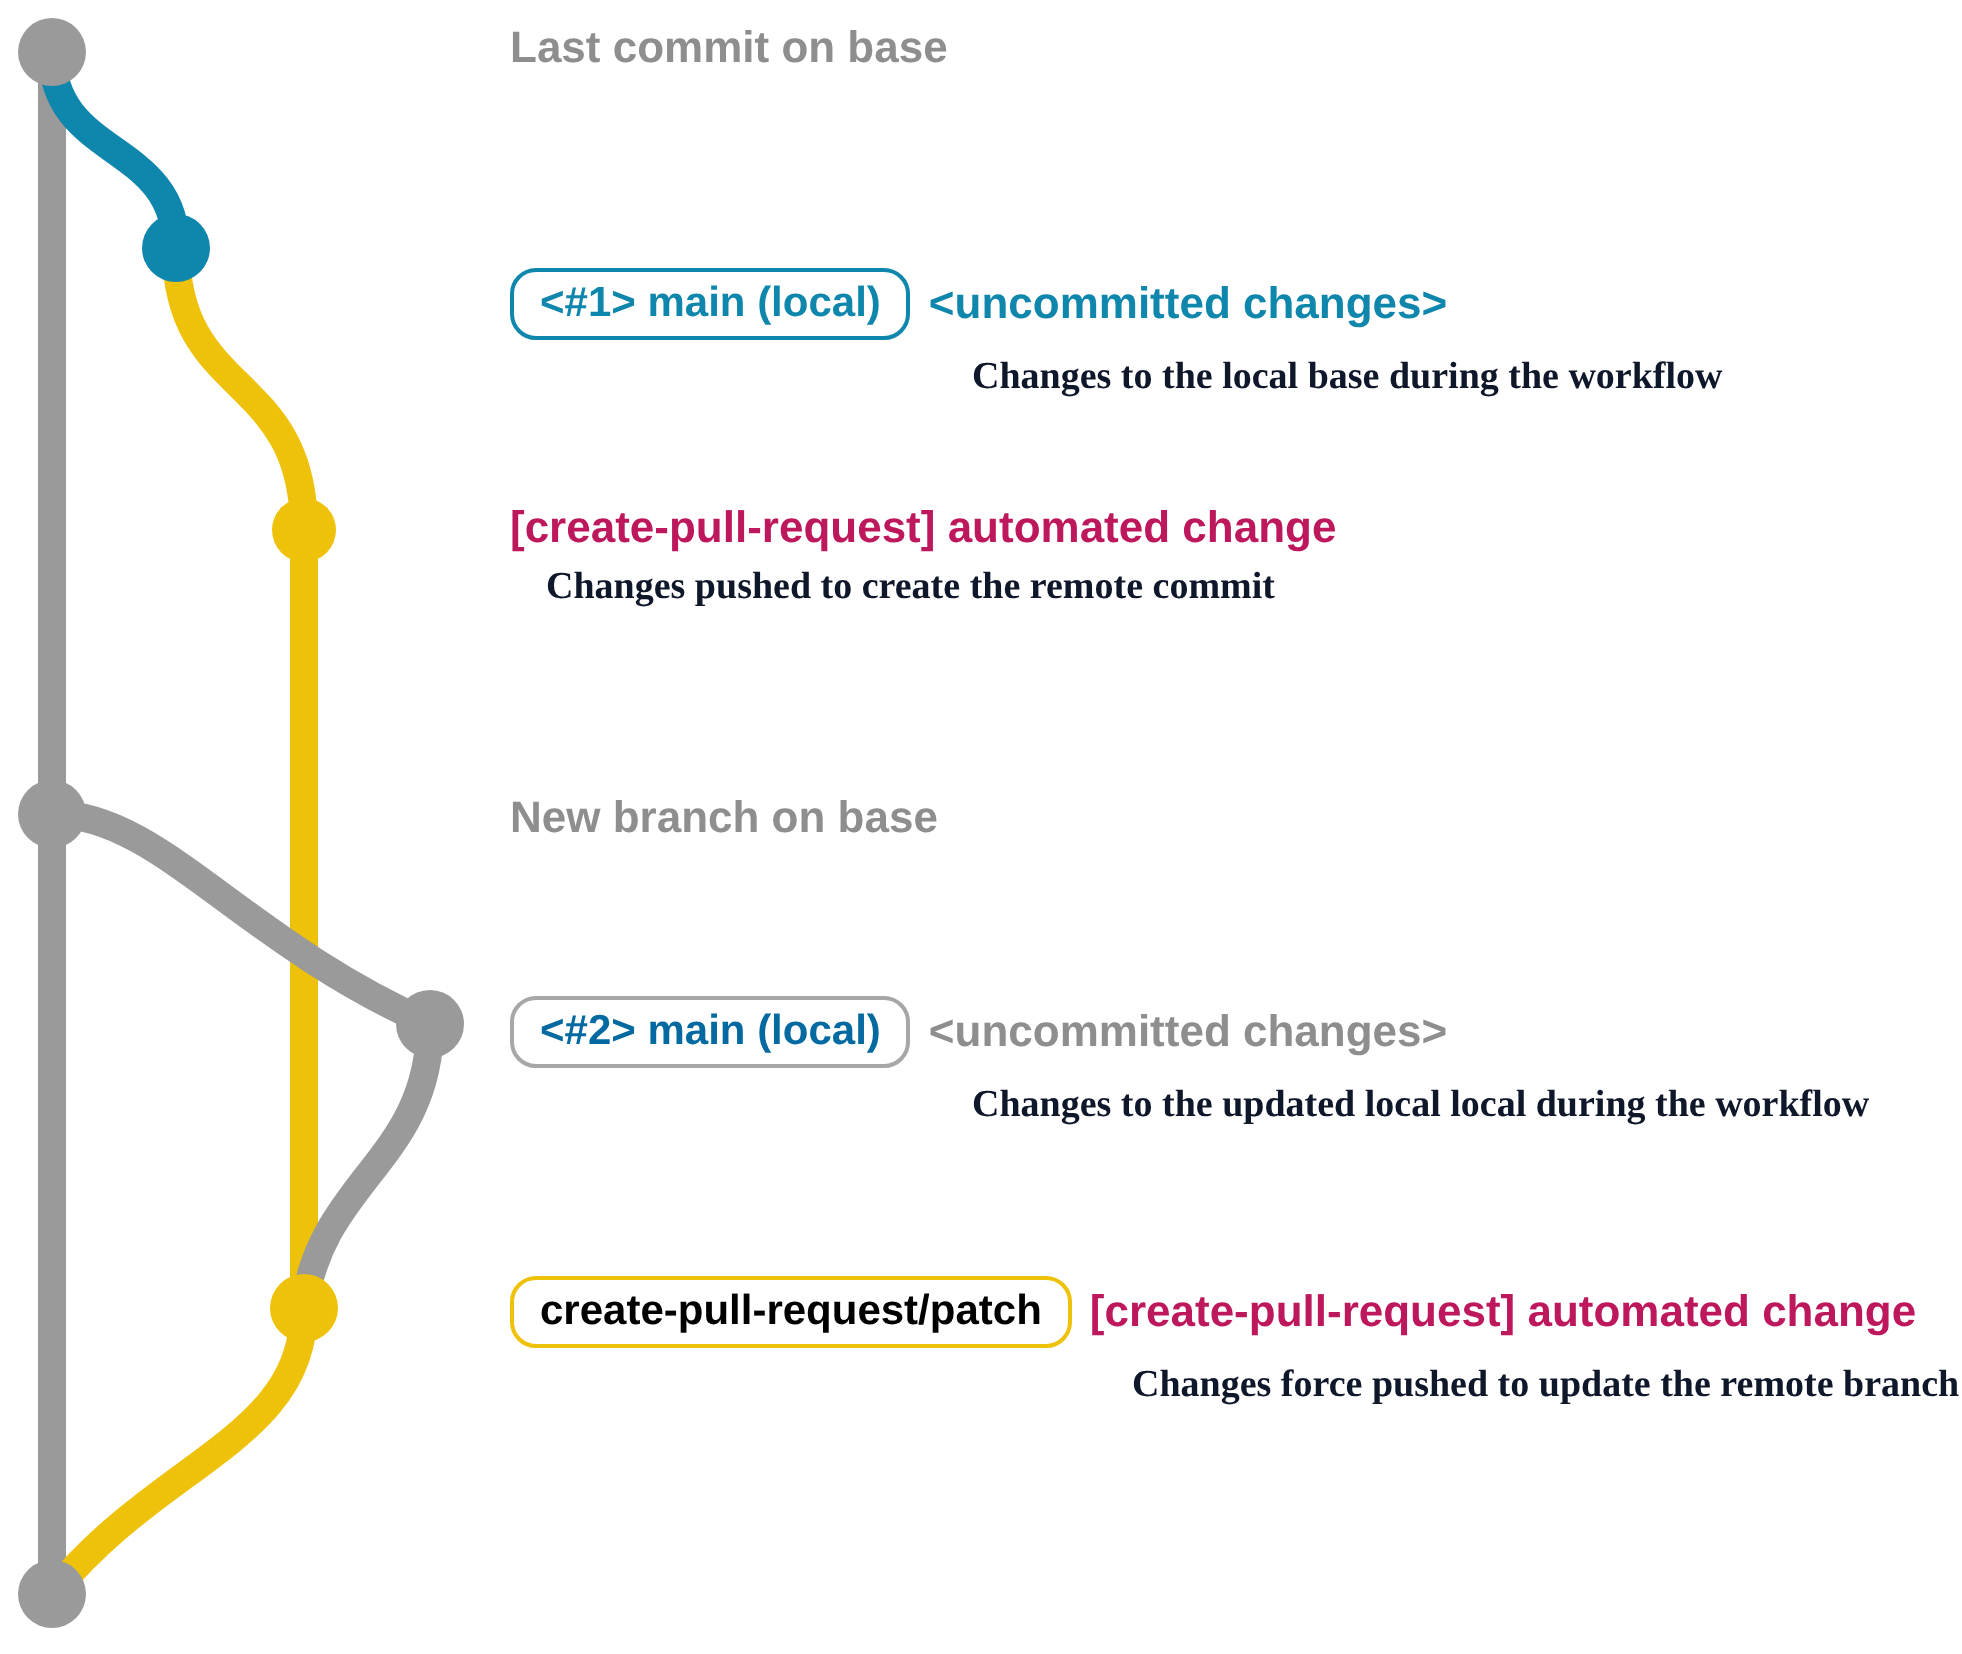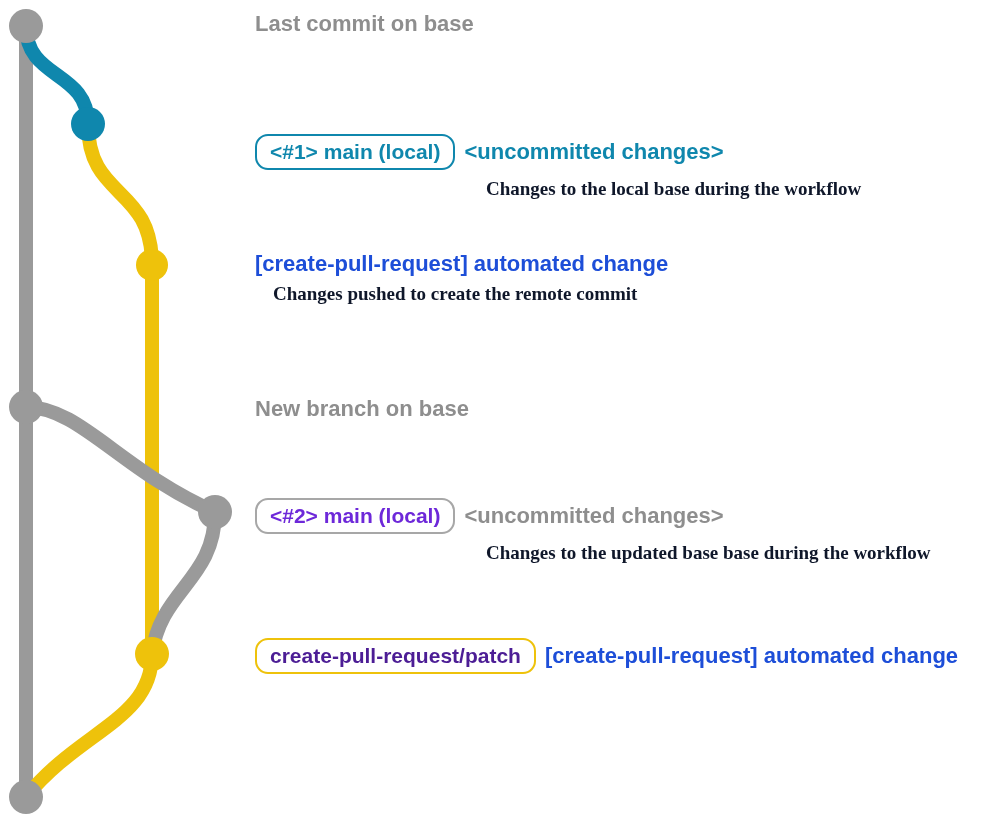--- a/index.html
+++ b/index.html
@@ -47,29 +47,29 @@
     border: 2px solid #9a9a9a;
     border-radius: 13px;
     padding: 5px 13px 6px 13px;
     font-size: 21px;
     line-height: 1;
     color: #9a9a9a;
     background: #ffffff;
     white-space: nowrap;
   }
   .pill.blue   { border-color: #0f87ad; color: #0f87ad; }
-  .pill.yellow { border-color: #eec20b; color: #4c1d95; }
-  .pill.gray   { border-color: #a7a7a7; color: #6d28d9; }
+  .pill.yellow { border-color: #eec20b; color: #000000; }
+  .pill.gray   { border-color: #a7a7a7; color: #0369a1; }
   .title {
     font-size: 22px;
     line-height: 1.05;
     white-space: nowrap;
   }
   .title.blue   { color: #0f87ad; }
-  .title.yellow { color: #1d4ed8; }
+  .title.yellow { color: #be185d; }
   .title.gray   { color: #8e8e8e; }
   .sub {
     font-family: "Liberation Serif", serif;
     font-size: 19px;
     color: #0f172a;
     white-space: nowrap;
     margin-top: 8px;
   }
 </style>
 </head>
@@ -136,27 +136,28 @@
       </div>
     </div>
   </div>
 
   <div class="row" style="left:255px; top:498px;">
     <div class="row-inner">
       <div class="head-line">
         <span class="pill gray">&lt;#2&gt; main (local)</span>
         <span class="title gray">&lt;uncommitted changes&gt;</span>
       </div>
-      <div class="sub" style="margin-left:231px;">Changes to the updated base base during the workflow</div>
+      <div class="sub" style="margin-left:231px;">Changes to the updated local local during the workflow</div>
     </div>
   </div>
 
   <div class="row" style="left:255px; top:638px;">
     <div class="row-inner">
       <div class="head-line">
         <span class="pill yellow">create-pull-request/patch</span>
         <span class="title yellow">[create-pull-request] automated change</span>
       </div>
+      <div class="sub" style="margin-left:311px;">Changes force pushed to update the remote branch</div>
     </div>
   </div>
 
 
 </div>
 
 </body></html>

